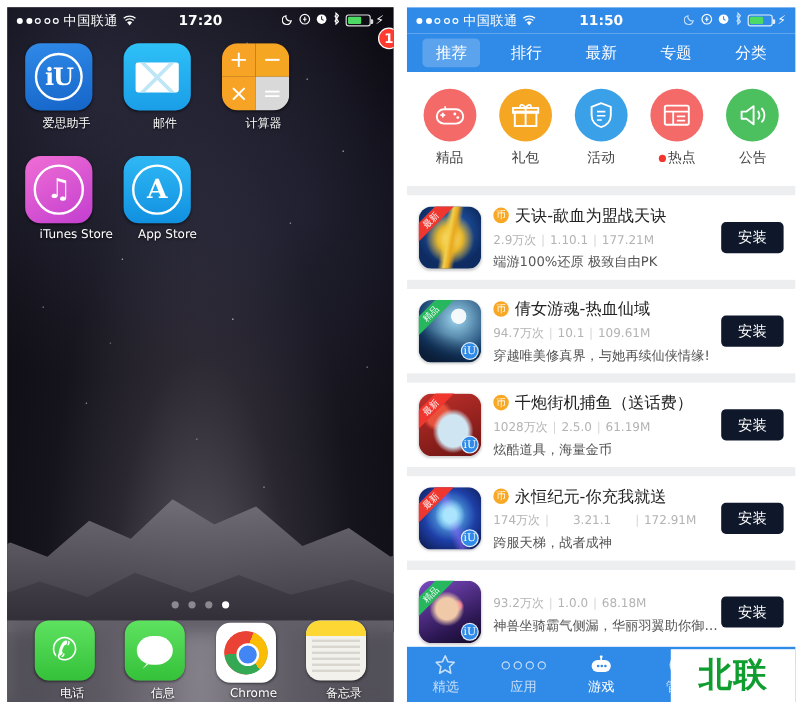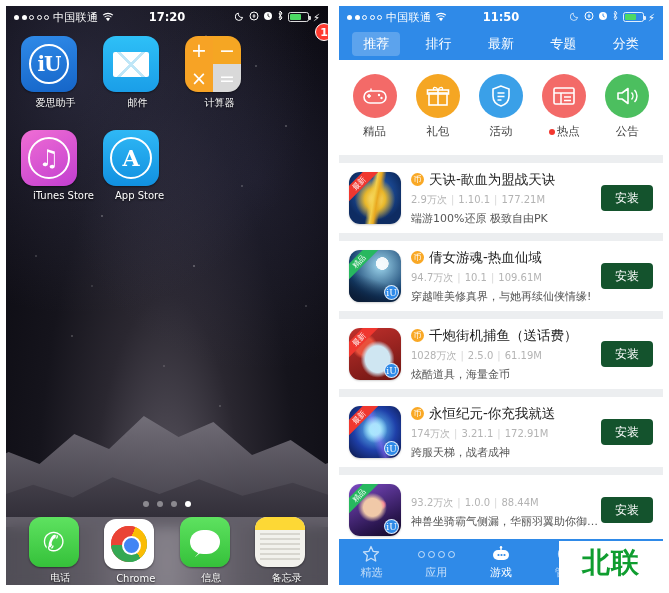--- a/index.html
+++ b/index.html
@@ -140,21 +140,21 @@
             font-size:7.5px; color:#fff; text-align:center; line-height:11px; height:11px; z-index:3; }
   .ribbon.new { background:#f0372f; }
   .ribbon.fine { background:#27b85f; }
   .rinfo { flex:1; min-width:0; padding-left:10px; }
   .rtitle { font-size:13.5px; color:#222; display:flex; align-items:center; gap:5px; white-space:nowrap; overflow:hidden; }
   .coin { width:13px; height:13px; border-radius:50%; background:#f9a825; flex:0 0 13px; position:relative; }
   .coin::after { content:"币"; position:absolute; inset:0; color:#fff; font-size:8px; display:flex; align-items:center; justify-content:center; }
   .rmeta { font-size:10px; color:#b3b3b3; margin-top:4px; white-space:nowrap; }
   .rmeta span { margin:0 4px; color:#d6d6d6; }
   .rdesc { font-size:11px; color:#555; margin-top:4px; white-space:nowrap; overflow:hidden; text-overflow:ellipsis; }
-  .install { flex:0 0 auto; width:52px; height:26px; background:#14532d; color:#fff; font-size:12px;
+  .install { flex:0 0 auto; width:52px; height:26px; background:#0f172a; color:#fff; font-size:12px;
              border:none; border-radius:4px; cursor:pointer; font-family:inherit; }
 
   .bottom-nav { position:absolute; left:0; right:0; bottom:0; height:46px; background:#2f8ae8;
                 display:flex; align-items:center; justify-content:space-around; z-index:4; }
   .nav-item { width:60px; text-align:center; color:rgba(255,255,255,.72); position:relative; }
   .nav-item.active { color:#ffffff; }
   .nav-item .nicon { height:20px; display:flex; align-items:center; justify-content:center; font-size:16px; }
   .nav-item .nlbl { font-size:11px; margin-top:1px; }
   .nav-item .ndot { position:absolute; top:-1px; right:13px; width:7px; height:7px; border-radius:50%; background:#f3372f; border:1px solid #2f8ae8; }
 
@@ -274,30 +274,30 @@
       </div>
 
       <div class="dock">
         <div class="app">
           <div class="tile t-phone">
               <span>✆</span>
             </div>
           <div class="lbl">电话</div>
         </div>
         <div class="app">
+          <div class="tile t-msg">
+              <span class="bub"></span>
+            </div>
+          <div class="lbl">信息</div>
+        </div>
+        <div class="app">
           <div class="tile t-chrome">
               <span class="chrome-c"></span>
             </div>
           <div class="lbl">Chrome</div>
-        </div>
-        <div class="app">
-          <div class="tile t-msg">
-              <span class="bub"></span>
-            </div>
-          <div class="lbl">信息</div>
         </div>
         <div class="app">
           <div class="tile t-notes">
             <div class="bar"></div>
               <div class="line"></div>
               <div class="line"></div>
               <div class="line"></div>
               <div class="line"></div>
               <div class="line"></div>
               <div class="line"></div>
@@ -502,39 +502,39 @@
                  linear-gradient(70deg,transparent 42%,rgba(150,110,255,.55) 52%,transparent 62%);"></div>
             <div class="mark">iU</div>
             <div class="ribbon new">最新</div>
           </div>
           <div class="rinfo">
             <div class="rtitle">
               <span class="coin"></span>
               <span>永恒纪元-你充我就送</span>
             </div>
             <div class="rmeta">
-              <span style="color:#b3b3b3;margin:0;">174万次</span><span>|</span><span style="color:#b3b3b3;margin:0;">3.21.1</span><span>|</span><span style="color:#b3b3b3;margin:0;text-align:right;">172.91M</span>
+              <span style="color:#b3b3b3;margin:0;">174万次</span><span>|</span><span style="color:#b3b3b3;margin:16px;">3.21.1</span><span>|</span><span style="color:#b3b3b3;margin:0;text-align:right;">172.91M</span>
             </div>
             <div class="rdesc">跨服天梯，战者成神</div>
           </div>
           <button class="install">安装</button>
         </div>
         <div class="row-sep"></div>
 
         <div class="row">
           <div class="thumb">
             <div class="inner" style="background:linear-gradient(155deg,#7d4bc4,#2c1752 70%,#120a26);"></div>
             <div class="inner" style="background:radial-gradient(ellipse at 45% 45%,#f0c9a8 0 22%,transparent 36%),
                  radial-gradient(circle at 62% 40%,#ff5a8a 0 6%,transparent 12%);"></div>
             <div class="mark">iU</div>
             <div class="ribbon fine">精品</div>
           </div>
           <div class="rinfo">
             <div class="rmeta">
-              <span style="color:#b3b3b3;margin:0;">93.2万次</span><span>|</span><span style="color:#b3b3b3;margin:0;">1.0.0</span><span>|</span><span style="color:#b3b3b3;margin:0;">88.44M</span>
+              <span style="color:#b3b3b3;margin:0;">93.2万次</span><span>|</span><span style="color:#b3b3b3;margin:0;">1.0.0</span><span>|</span><span style="color:#b3b3b3;margin:0;">68.18M</span>
             </div>
             <div class="rdesc">神兽坐骑霸气侧漏，华丽羽翼助你御气飞</div>
           </div>
           <button class="install">安装</button>
         </div>
         <div class="row-sep"></div>
       </div>
 
       <div class="bottom-nav">
         <div class="nav-item">

